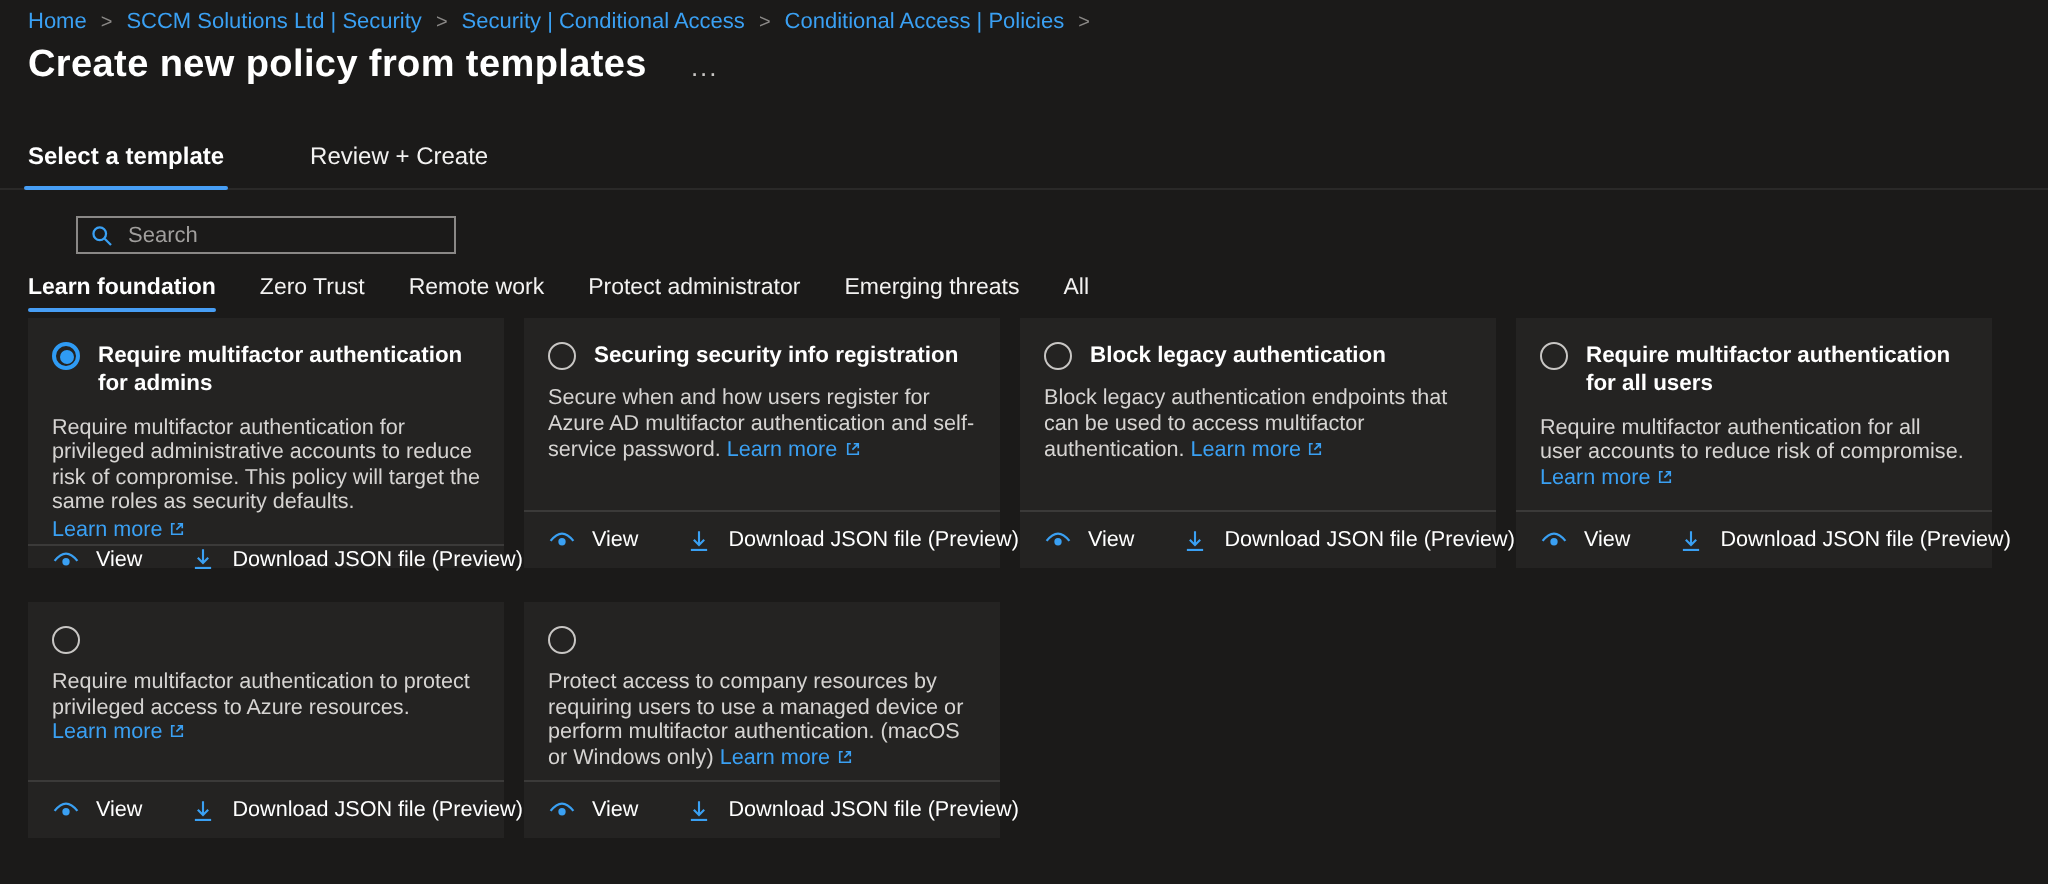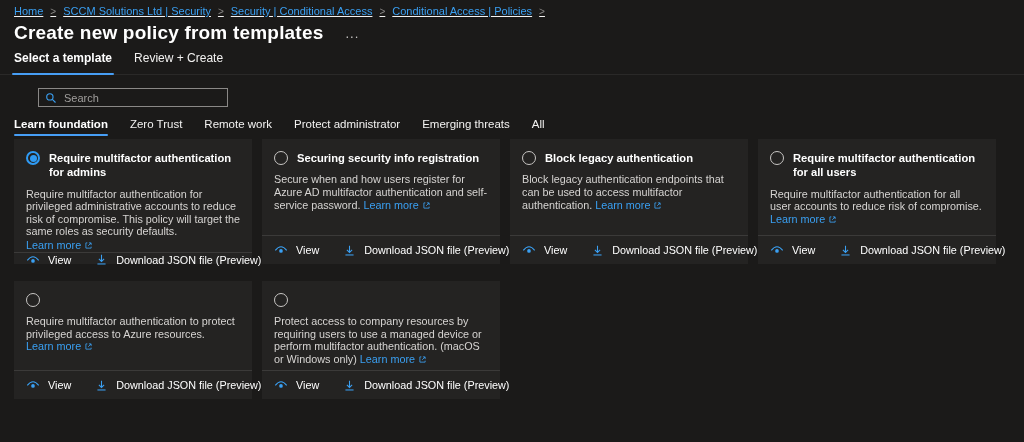--- a/index.html
+++ b/index.html
@@ -4,29 +4,29 @@
 <style>
   * { box-sizing: border-box; margin: 0; padding: 0; }
   html,body { width:1024px; height:442px; overflow:hidden; }
   body {
     background:#1b1a19;
     font-family:"Liberation Sans", sans-serif;
     color:#f3f2f1;
     position:relative;
   }
   
-  .breadcrumb { padding:5px 0 0 14px; font-size:11px; display:flex; align-items:center; flex-wrap:nowrap;text-decoration:underline; }
+  .breadcrumb { padding:5px 0 0 14px; font-size:11px; display:flex; align-items:center; flex-wrap:nowrap; }
   .breadcrumb a { color:#3aa0f3; text-decoration:none; cursor:pointer; }
   .breadcrumb .sep { color:#8a8886; margin:0 7px; font-size:10px; }
   
   .title-row { display:flex; align-items:center; padding-left:14px; margin-top:5px; }
   .page-title { font-size:19px; font-weight:700; color:#ffffff; letter-spacing:.2px; }
   .title-ellipsis { color:#c8c6c4; margin-left:22px; font-size:13px; cursor:pointer; letter-spacing:1px; }
   
-  .tabs { display:flex; gap:22px; padding-left:14px; margin-top:7px; border-bottom:1px solid #2a2928; }
+  .tabs { display:flex; gap:43px; padding-left:14px; margin-top:27px; border-bottom:1px solid #2a2928; }
   .tab { font-size:12px; color:#f3f2f1; padding-bottom:9px; position:relative; cursor:pointer; white-space:nowrap; }
   .tab.active { font-weight:700; color:#ffffff; }
   .tab.active::after { content:""; position:absolute; left:-2px; right:-2px; bottom:-1px; height:2px; background:#479ef5; border-radius:2px; }
   
   .search-row { margin:13px 0 0 10px;padding-left:28px; }
   .search-box { width:190px; height:19px; border:1px solid #8a8886; background:transparent; display:flex; align-items:center; padding:0 6px; gap:7px; }
   .search-box svg { color:#3aa0f3; flex:none; }
   .search-box input { flex:1; min-width:0; background:transparent; border:none; outline:none; color:#ffffff; font-size:11px; font-family:"Liberation Sans", sans-serif; }
   .search-box input::placeholder { color:#a19f9d; }
   

